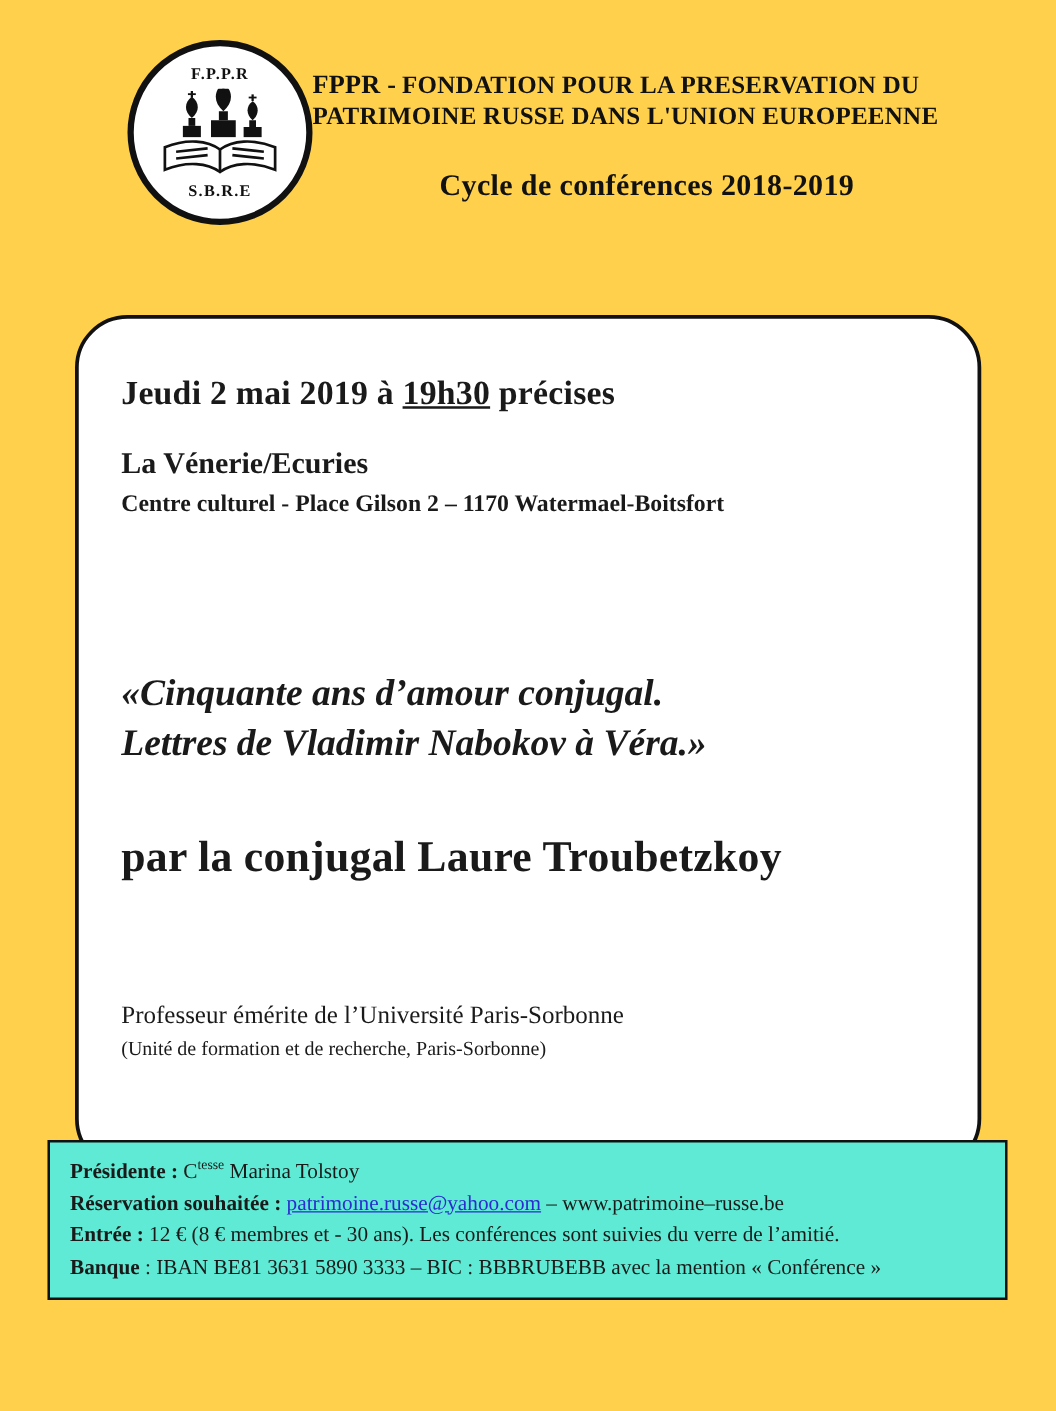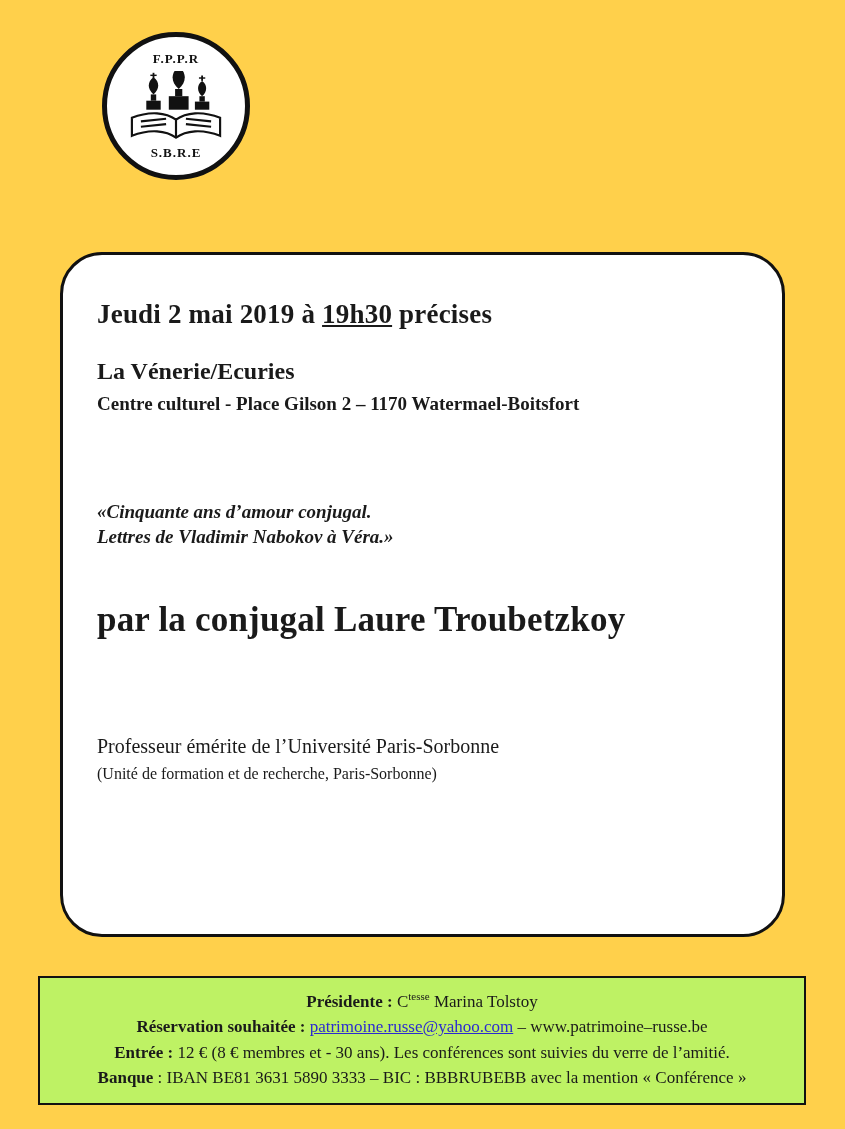--- a/index.html
+++ b/index.html
@@ -113,22 +113,22 @@
     font-weight: bold;
   }
   .venue-sub {
     font-size: 19px;
     font-weight: bold;
     margin-top: 6px;
     line-height: 1.35;
   }
 
   .talk-title {
-    margin-top: 82px;
-    font-size: 19px;
+    margin-top: 118px;
+    font-size: 30px;
     font-weight: bold;
     font-style: italic;
     line-height: 1.35;
   }
 
   .speaker {
     margin-top: 50px;
     font-size: 35px;
     font-weight: bold;
     letter-spacing: 0.2px;
@@ -141,29 +141,28 @@
   }
   .bio-small {
     font-size: 16px;
     margin-top: 3px;
   }
 
   
   .footer {
     position: absolute;
     left: 38px;
-    top: 976px;
+    top: 912px;
     width: 768px;
     border: 2px solid #111;
-    background: #bef264;
+    background: #5eead4;
     box-sizing: border-box;
     padding: 10px 16px 12px 16px;
     font-size: 17px;
     line-height: 1.5;
-    text-align: center;
   }
   .footer b { font-weight: bold; }
   .footer .mail {
     color: #2b2bd0;
     text-decoration: underline;
   }
   .sup {
     font-size: 11px;
     vertical-align: super;
   }
@@ -205,20 +204,28 @@
             <path d="M16 56 L44 53"></path>
             <path d="M16 62 L44 59"></path>
             <path d="M66 53 L94 56"></path>
             <path d="M66 59 L94 62"></path>
           </g>
         </svg>
       </div>
     </div>
   </div>
 
+  <div class="header-text">
+    <div class="org-line">
+      <span class="big">FPPR -</span>
+      <span class="caps">FONDATION POUR LA PRESERVATION DU</span><br>
+      <span class="caps">PATRIMOINE RUSSE DANS  L'UNION EUROPEENNE</span>
+    </div>
+    <div class="cycle">Cycle  de conférences 2018-2019</div>
+  </div>
 </div>
 
 <div class="card">
 
   <div class="date-line">
     <span>Jeudi 2 mai 2019 à </span><u>19h30</u><span> précises</span>
   </div>
 
   <div class="venue">La Vénerie/Ecuries</div>
   <div class="venue-sub">Centre culturel - Place Gilson 2 – 1170 Watermael-Boitsfort</div>

